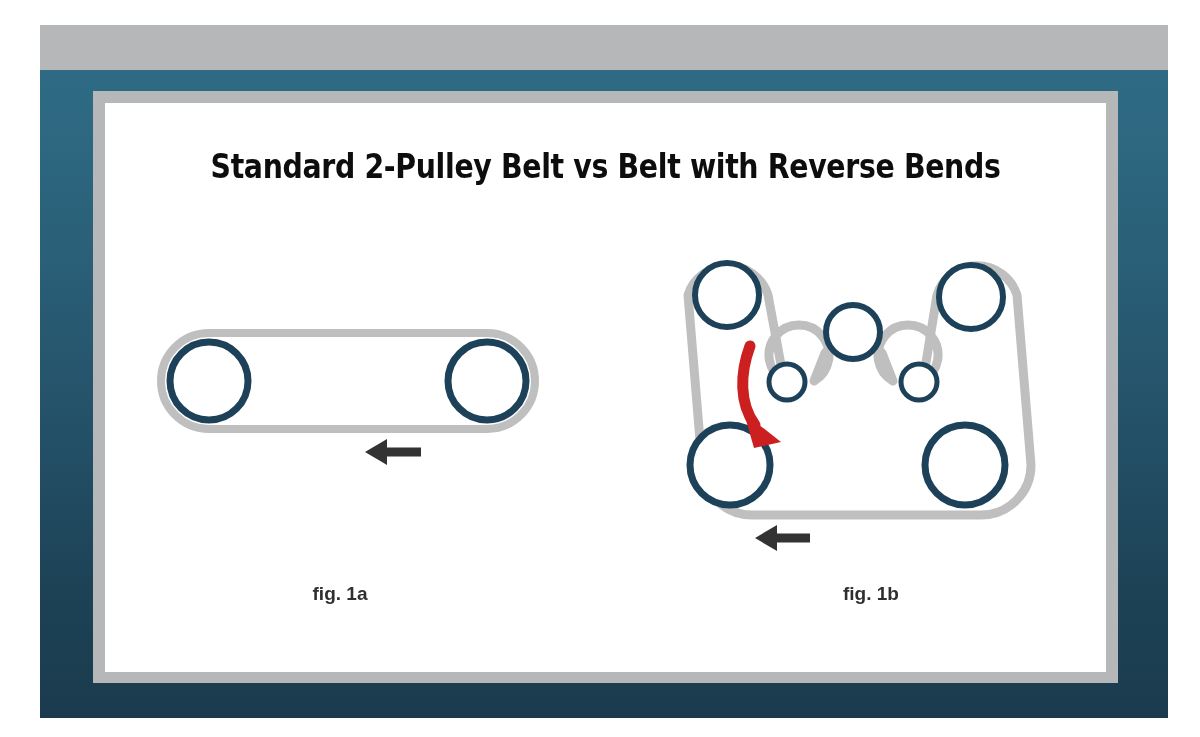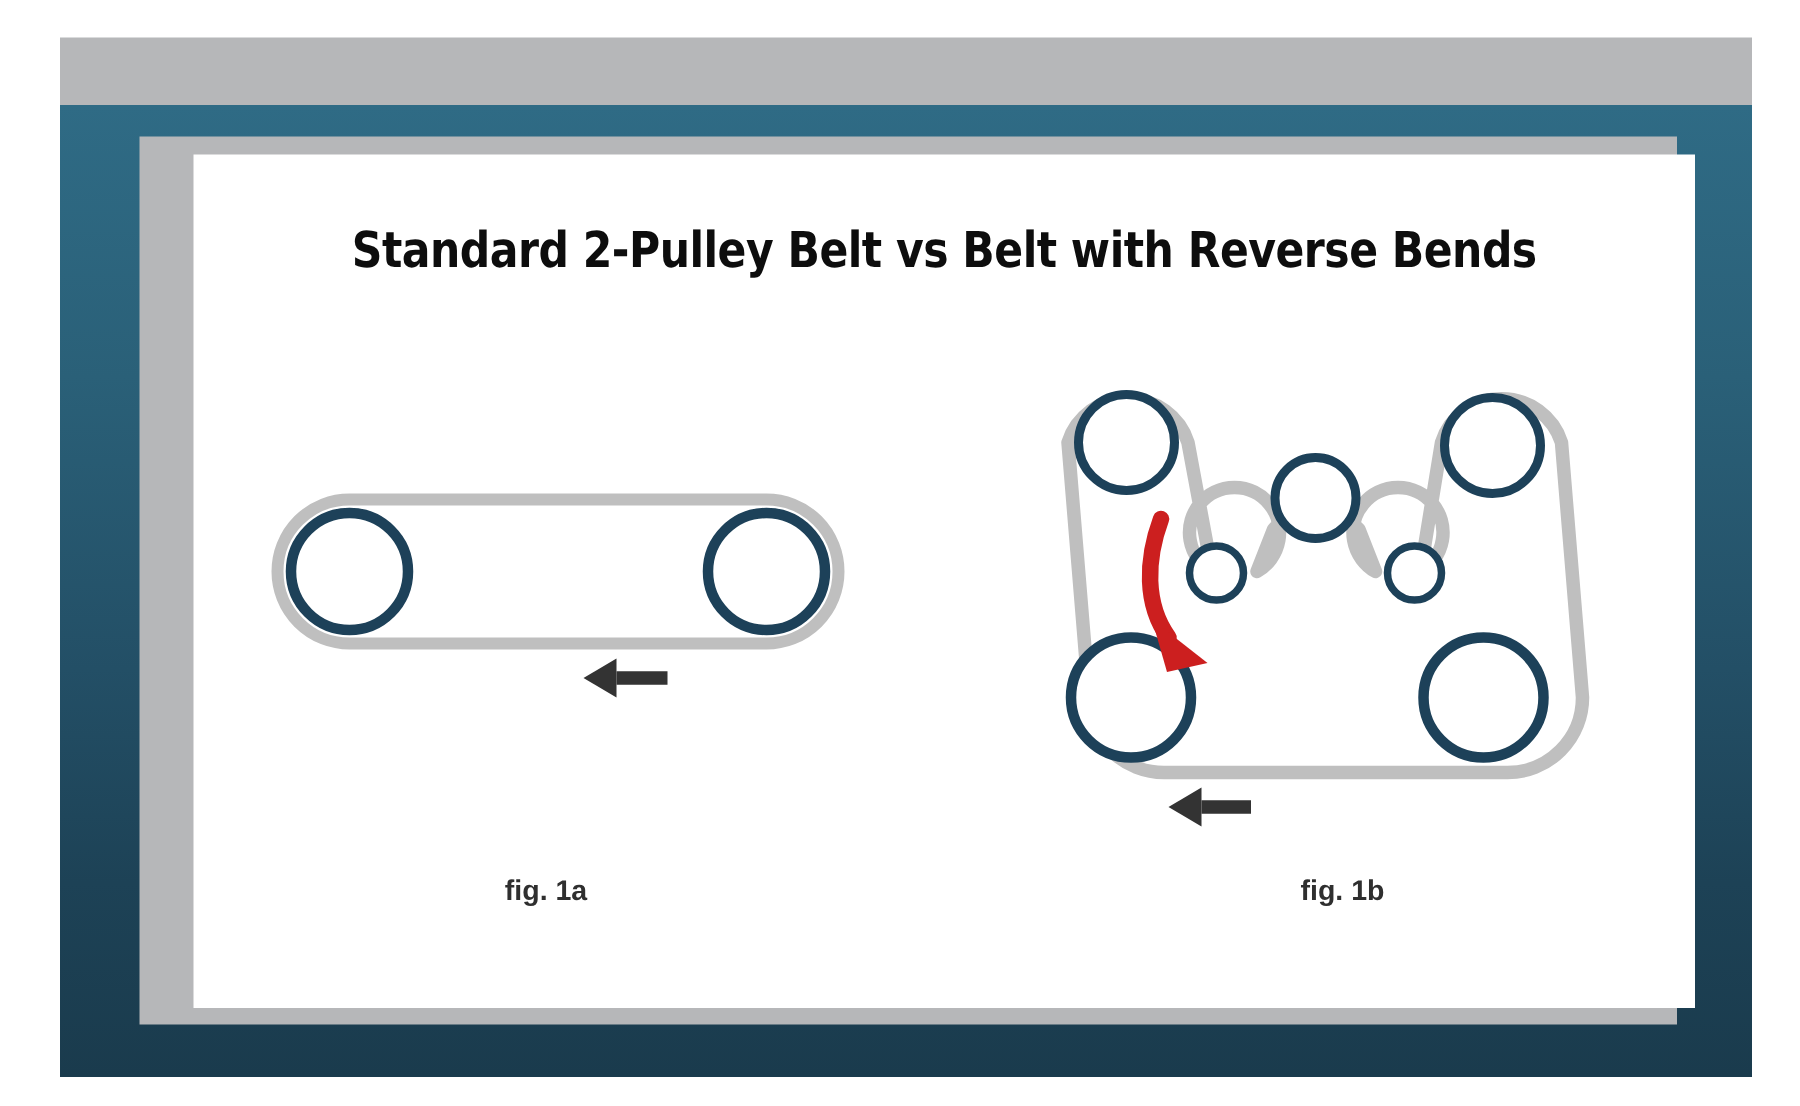--- a/index.html
+++ b/index.html
@@ -48,21 +48,20 @@
     background: #b6b7b9;
   }
   
   .white-panel {
     position: absolute;
     left: 105px;
     top: 103px;
     width: 1001px;
     height: 569px;
     background: #ffffff;
-    margin-left: 24px;
   }
   
   .slide-title {
     position: absolute;
     left: 0;
     top: 44px;
     width: 1001px;
     text-align: center;
     font-family: "DejaVu Sans", sans-serif;
     font-weight: bold;

